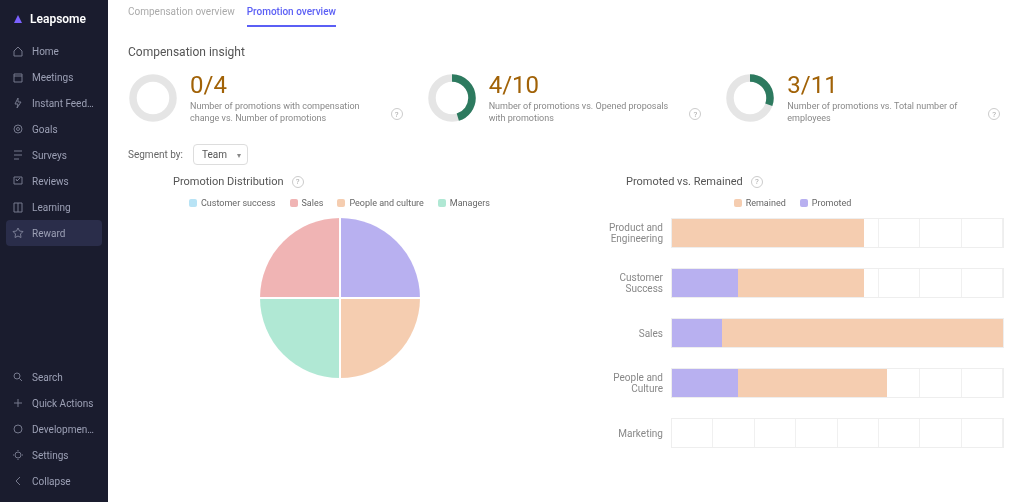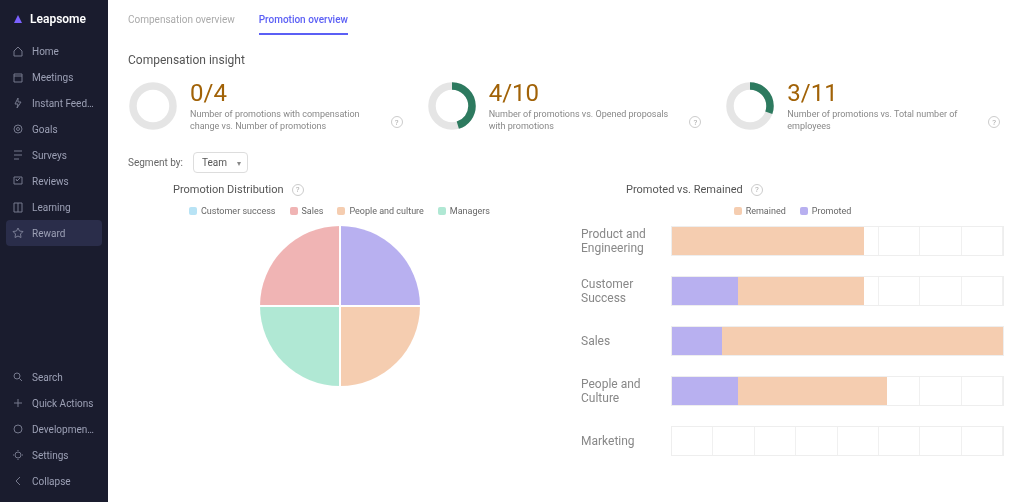--- a/index.html
+++ b/index.html
@@ -12,21 +12,21 @@
 .logo-mark { width: 12px; height: 12px; display: flex; align-items: center; justify-content: center; }
 .nav-top { flex: 1; }
 .nav-item { display: flex; align-items: center; padding: 7px 12px; gap: 8px; cursor: pointer; font-size: 10px; }
 .nav-item.active { background: #2a2d4a; border-radius: 4px; margin: 0 6px; padding: 7px 6px; }
 .nav-icon { width: 12px; height: 12px; display: flex; align-items: center; justify-content: center; opacity: 0.7; }
 .nav-label { font-size: 10px; white-space: nowrap; overflow: hidden; text-overflow: ellipsis; }
 .nav-bottom { }
 
 
 .main { flex: 1; background: #fff; padding: 0 20px; overflow: hidden; }
-.tabs { display: flex; gap: 24px; padding: 10px 0 0; border-bottom: 0px solid #eee; }
+.tabs { display: flex; gap: 12px; padding: 2px 0 0; border-bottom: 0px solid #eee; }
 .tab { padding: 4px 0 8px; font-size: 10px; color: #aaa; cursor: pointer; border-bottom: 2px solid transparent; }
 .tab.active { color: #5b5ff5; border-bottom-color: #5b5ff5; font-weight: 500; }
 
 .section-title { font-size: 12px; color: #555; margin: 18px 0 12px; }
 
 
 .insights { display: flex; gap: 20px; }
 .insight-card { flex: 1; display: flex; align-items: center; gap: 12px; position: relative; }
 .donut { width: 50px; height: 50px; flex-shrink: 0; }
 .insight-text { flex: 1; }
@@ -51,21 +51,21 @@
 .legend-item { display: flex; align-items: center; gap: 4px; font-size: 9px; color: #666; }
 .swatch { width: 8px; height: 8px; border-radius: 2px; }
 
 
 .pie-wrap { display: flex; justify-content: center; margin-top: 10px; }
 .pie { width: 160px; height: 160px; border-radius: 50%; position: relative; }
 
 
 .bar-chart { margin-top: 10px; }
 .bar-row { display: flex; align-items: center; margin-bottom: 20px; }
-.bar-label { width: 90px; padding-right: 8px; font-size: 12px; color: #888; }
+.bar-label { width: 90px; text-align: right; padding-right: 8px; font-size: 10px; color: #888; }
 .bar-track { flex: 1; height: 30px; background: #fff; border: 1px solid #eee; position: relative; display: flex; }
 .bar-grid { position: absolute; inset: 0; display: flex; }
 .bar-grid-line { flex: 1; border-right: 1px solid #f0f0f0; }
 .bar-seg { height: 100%; }
 </style>
 </head>
 <body>
 
 <div class="app">
 

